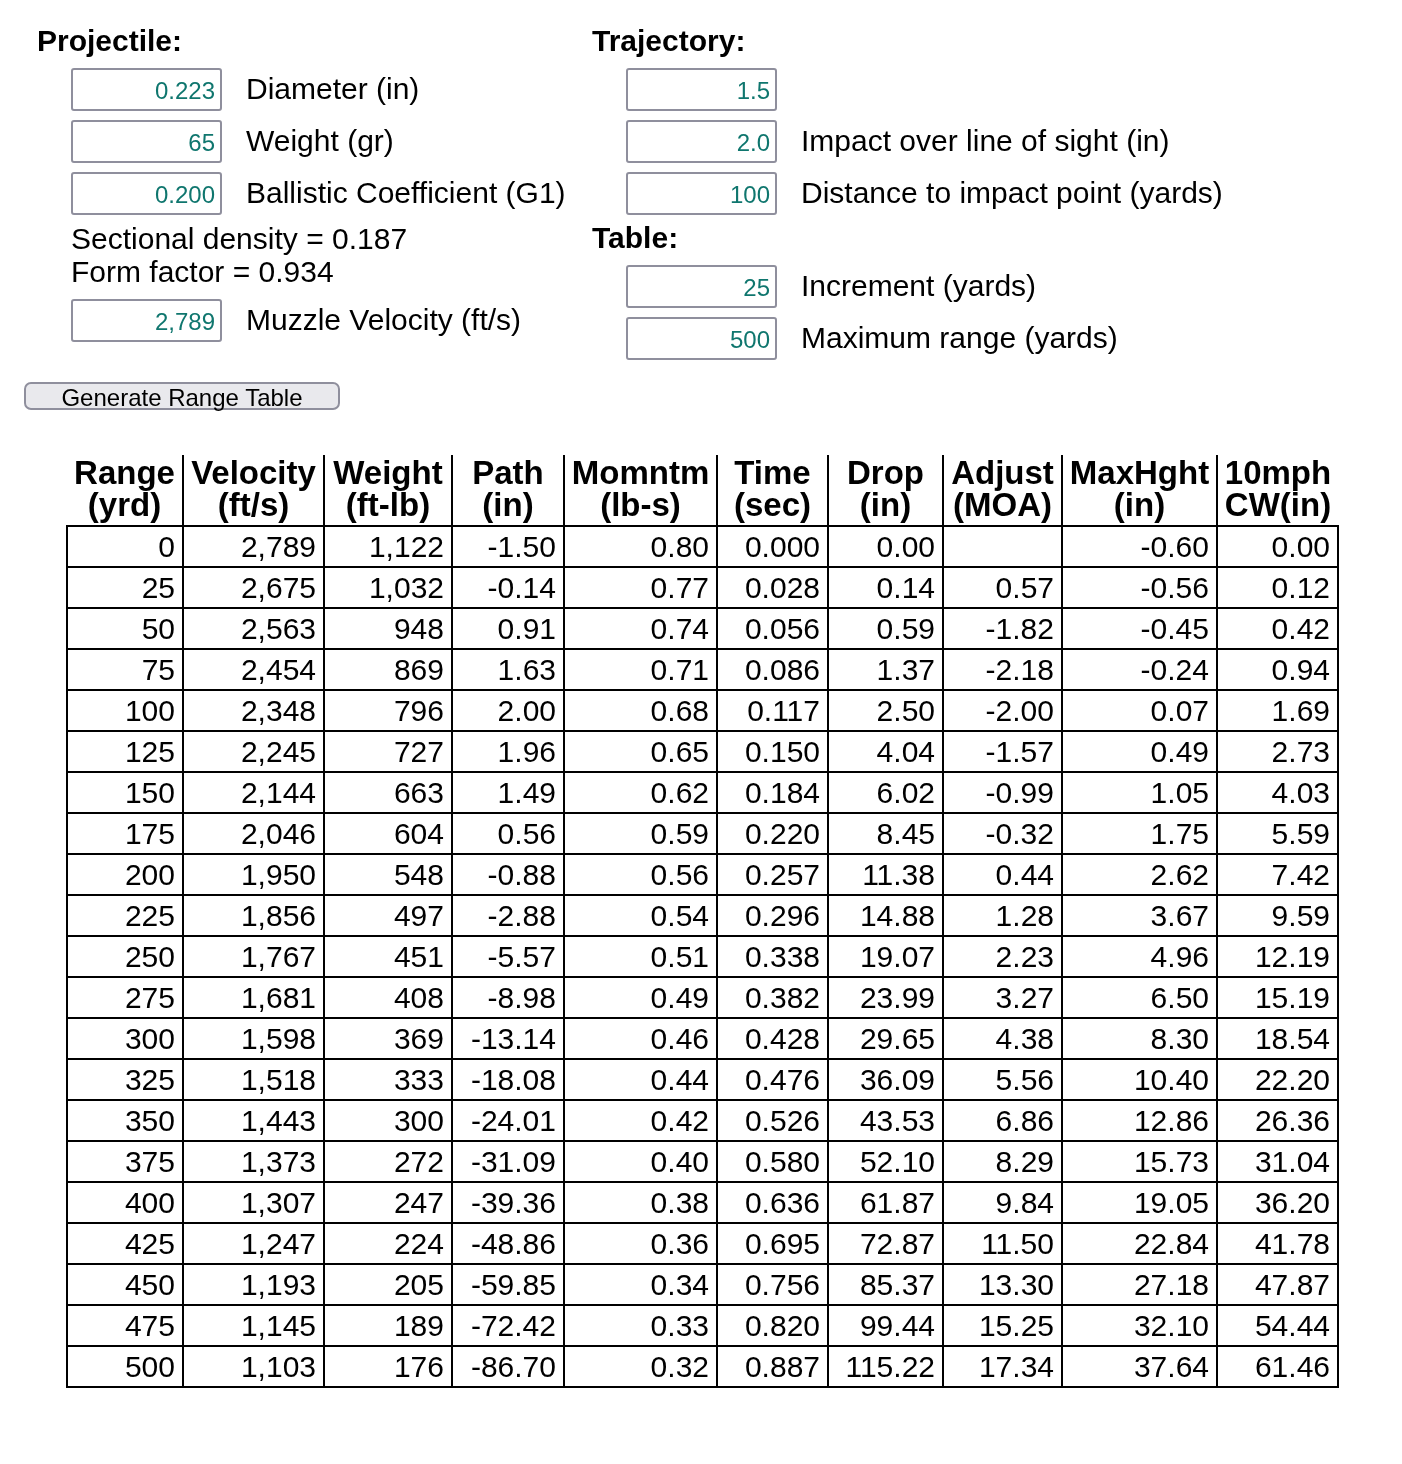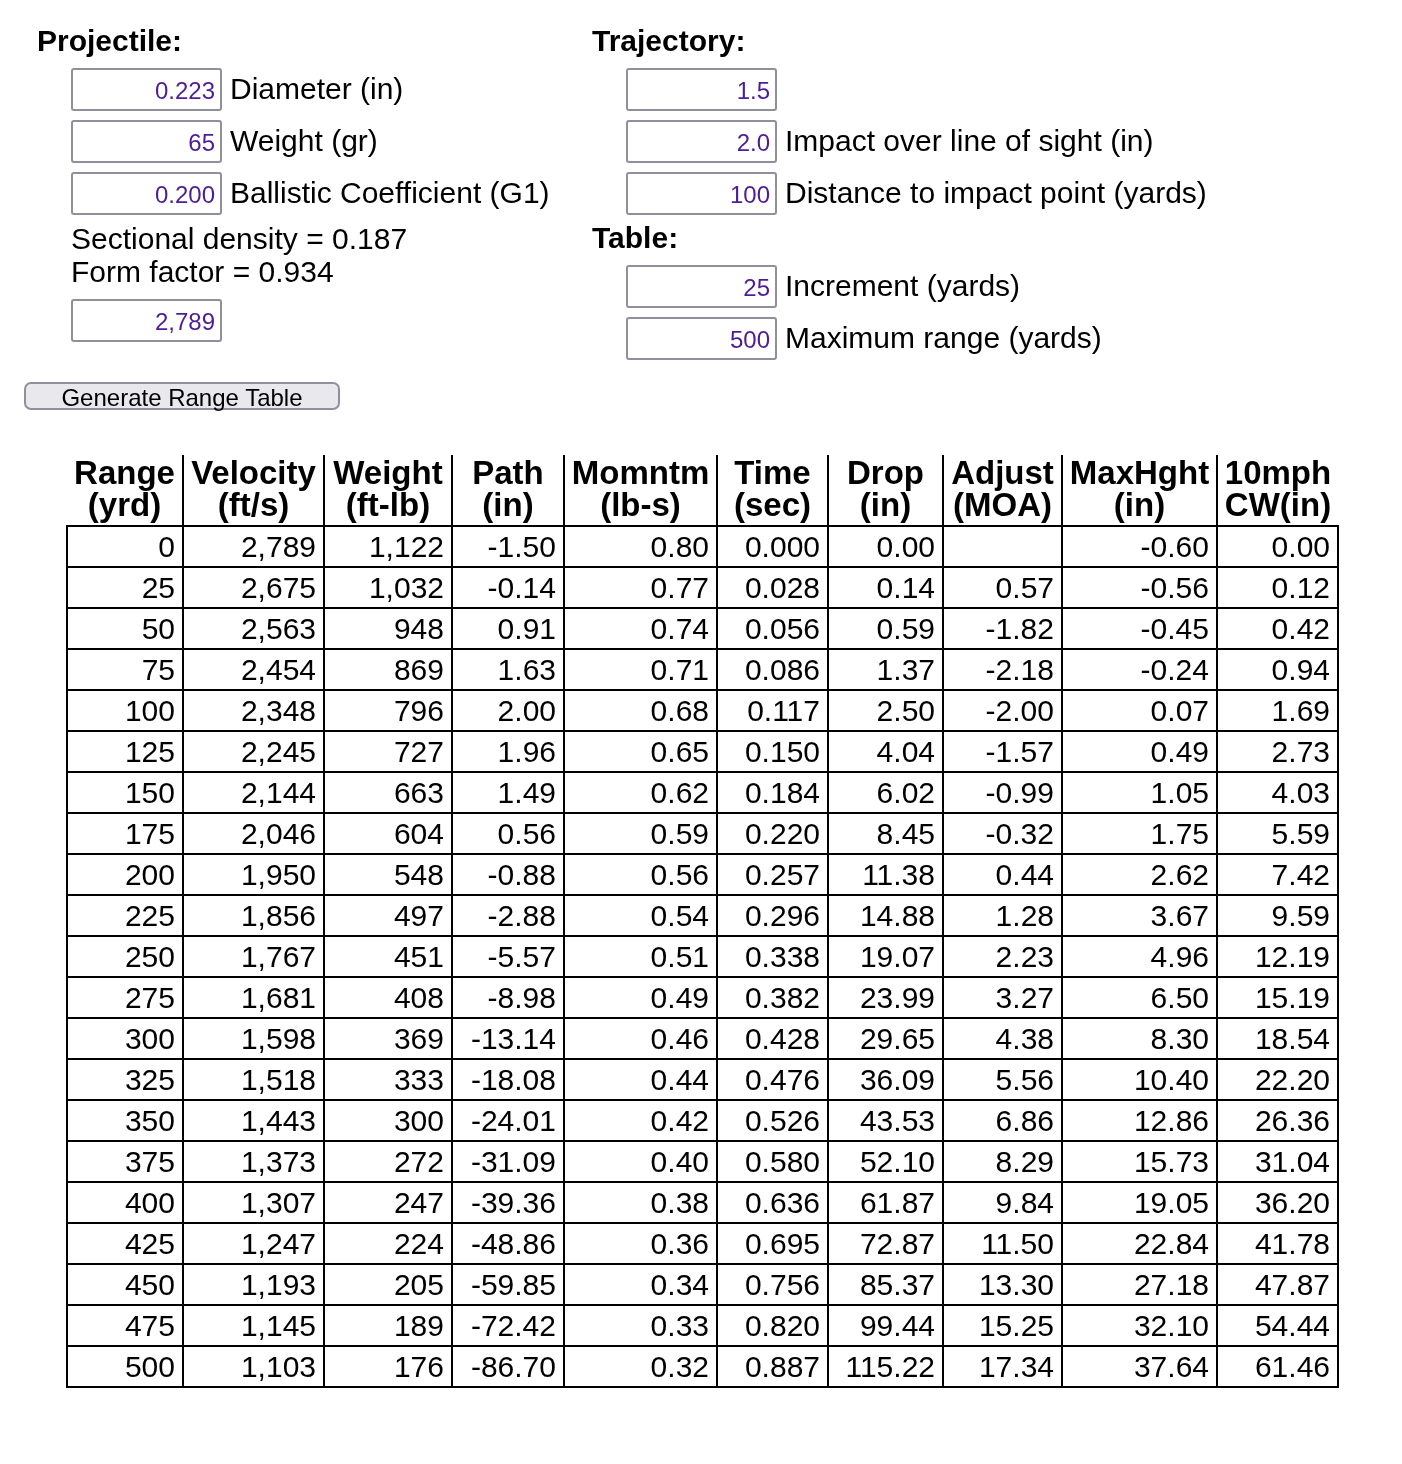--- a/index.html
+++ b/index.html
@@ -10,23 +10,23 @@
   .section-title {
     position: absolute; font-weight: bold; font-size: 30px; line-height: 34px;
   }
   .field-row {
     position: absolute; height: 44px; display: flex; align-items: center;
   }
   .field-input {
     box-sizing: border-box; width: 151px; height: 43px;
     border: 2px solid #8f8f9d; border-radius: 3px; background: #fff;
     font-family: "Liberation Sans", sans-serif; font-size: 24px;
-    text-align: right; padding: 4px 5px 0 4px; color: #4c1d95;
-  }
-  .field-label { font-size: 30px; margin-left: 8px; white-space: nowrap; }
+    text-align: right; padding: 4px 5px 0 4px; color: #0f766e;
+  }
+  .field-label { font-size: 30px; margin-left: 24px; white-space: nowrap; }
   .info-line { position: absolute; font-size: 30px; line-height: 33px; white-space: nowrap; }
   .gen-btn {
     position: absolute; left: 24px; top: 382px; width: 316px; height: 28px;
     box-sizing: border-box; border: 2px solid #8f8f9d; border-radius: 7px;
     background: #e9e9ed; font-family: "Liberation Sans", sans-serif;
     font-size: 24px; color: #000; padding: 0; cursor: pointer;
   }
   table.range {
     position: absolute; left: 66px; top: 455px;
     border-collapse: collapse; font-size: 30px;
@@ -59,20 +59,21 @@
   <span class="field-label">Weight (gr)</span>
 </div>
 <div class="field-row" style="left:71px; top:171px;">
   <input class="field-input" type="text" value="0.200" style="">
   <span class="field-label">Ballistic Coefficient (G1)</span>
 </div>
 <div class="info-line" style="left:71px; top:222px;">Sectional density = 0.187</div>
 <div class="info-line" style="left:71px; top:255px;">Form factor = 0.934</div>
 <div class="field-row" style="left:71px; top:298px;">
   <input class="field-input" type="text" value="2,789" style="">
+  <span class="field-label">Muzzle Velocity (ft/s)</span>
 </div>
 
 <div class="section-title" style="left:592px; top:24px;">Trajectory:</div>
 
 <div class="field-row" style="left:626px; top:67px;">
   <input class="field-input" type="text" value="1.5" style="">
 </div>
 <div class="field-row" style="left:626px; top:119px;">
   <input class="field-input" type="text" value="2.0" style="">
   <span class="field-label">Impact over line of sight (in)</span>

